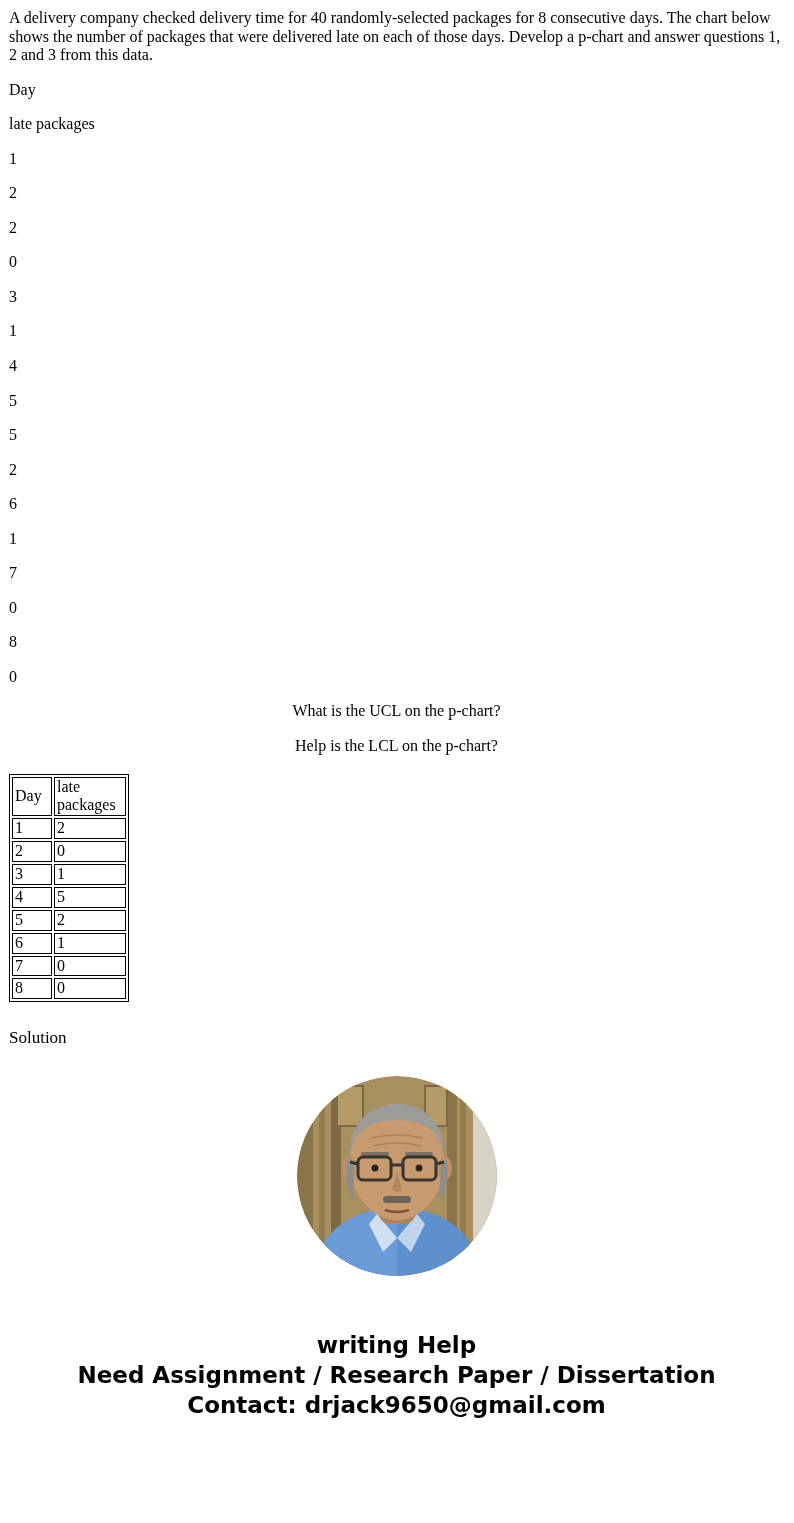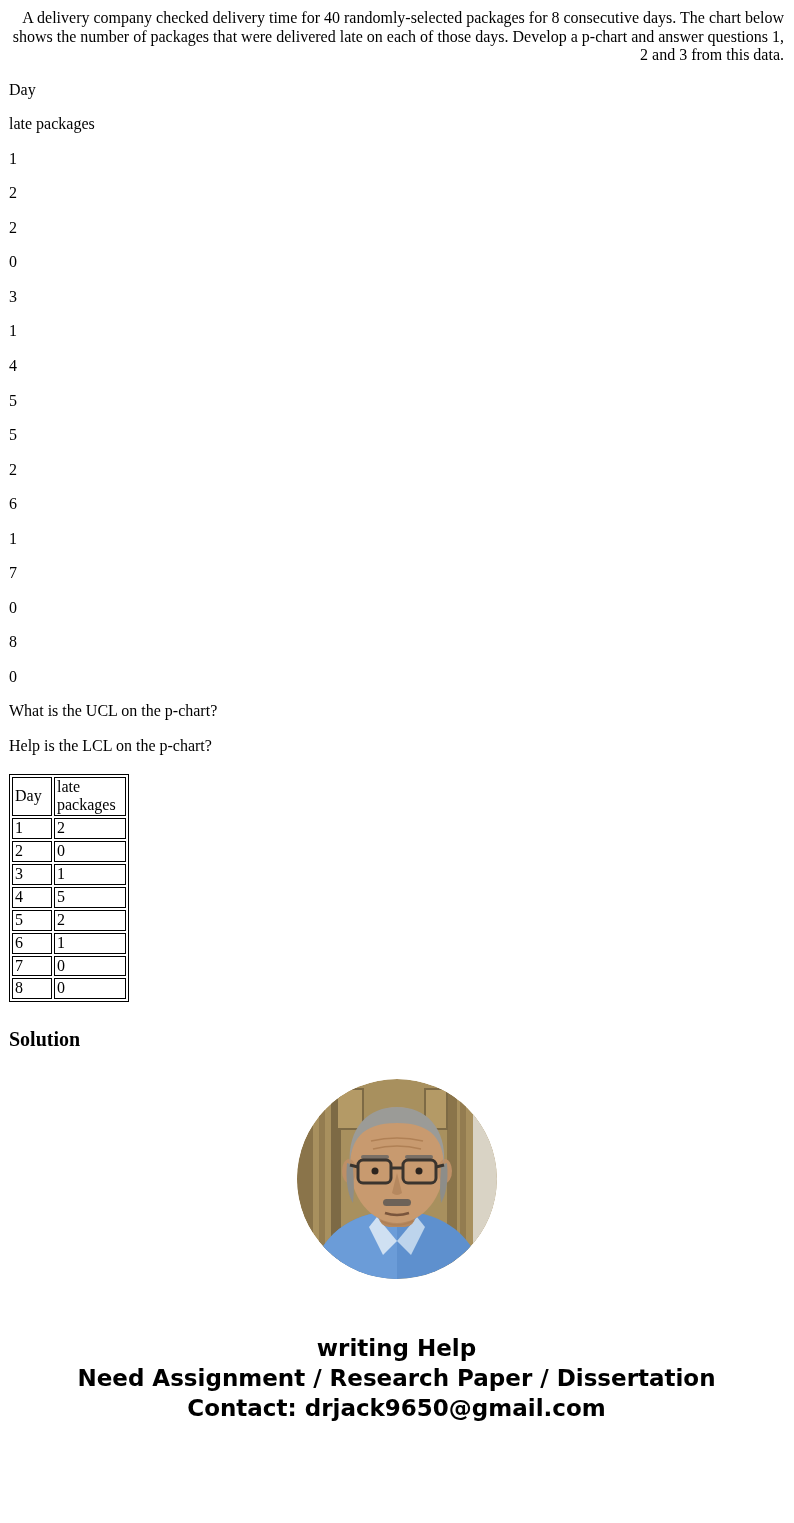--- a/index.html
+++ b/index.html
@@ -1,42 +1,42 @@
 <!DOCTYPE html>
 <html><head>
 <meta charset="utf-8">
 <style>
   * { box-sizing: border-box; }
   html, body { margin: 0; padding: 0; background: #ffffff; color: #000000; }
   body { font-family: "Liberation Serif", serif; font-size: 16px; }
   .page { width: 794px; min-height: 1523px; padding: 9px 10px 24px 9px; background: #fff; }
   p { margin: 16px 0; line-height: 1.16; }
-  .intro { margin-top: 0; max-width: 780px; text-align: right; }
+  .intro { margin-top: 0; max-width: 780px; }
   .data-line { margin: 16px 0; }
-  .question { margin: 16px 0; }
+  .question { margin: 16px 0; text-align: center; }
 
   table.qa-table {
     border-collapse: separate;
     border-spacing: 2px;
     border: 1px solid #000;
     margin-top: 18px;
   }
   table.qa-table td {
     border: 1px solid #000;
     padding: 0 2px;
     line-height: 1.18;
     font-size: 16px;
     vertical-align: middle;
     text-align: left;
   }
   td.col-day { width: 40px; }
   td.col-late { width: 72px; }
   tr.data-row td { height: 19px; vertical-align: top; }
 
-  .solution-heading { font-weight: bold; font-size: 20px; margin: 26px 0 20px; }
+  .solution-heading { font-weight: normal; font-size: 17px; margin: 26px 0 20px; }
   .solution-text { margin: 18px 0; }
 
   .photo-wrap { width: 200px; height: 200px; margin: 28px auto 0; }
   .photo-wrap svg { display: block; border-radius: 50%; }
 
   .footer {
     margin-top: 54px;
     text-align: center;
     font-family: "DejaVu Sans", sans-serif;
     font-weight: bold;

